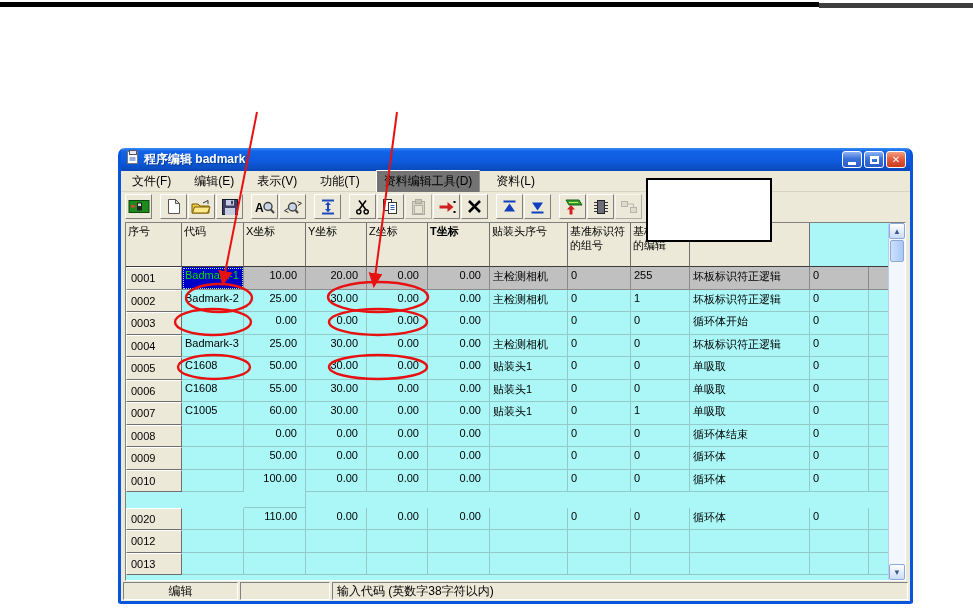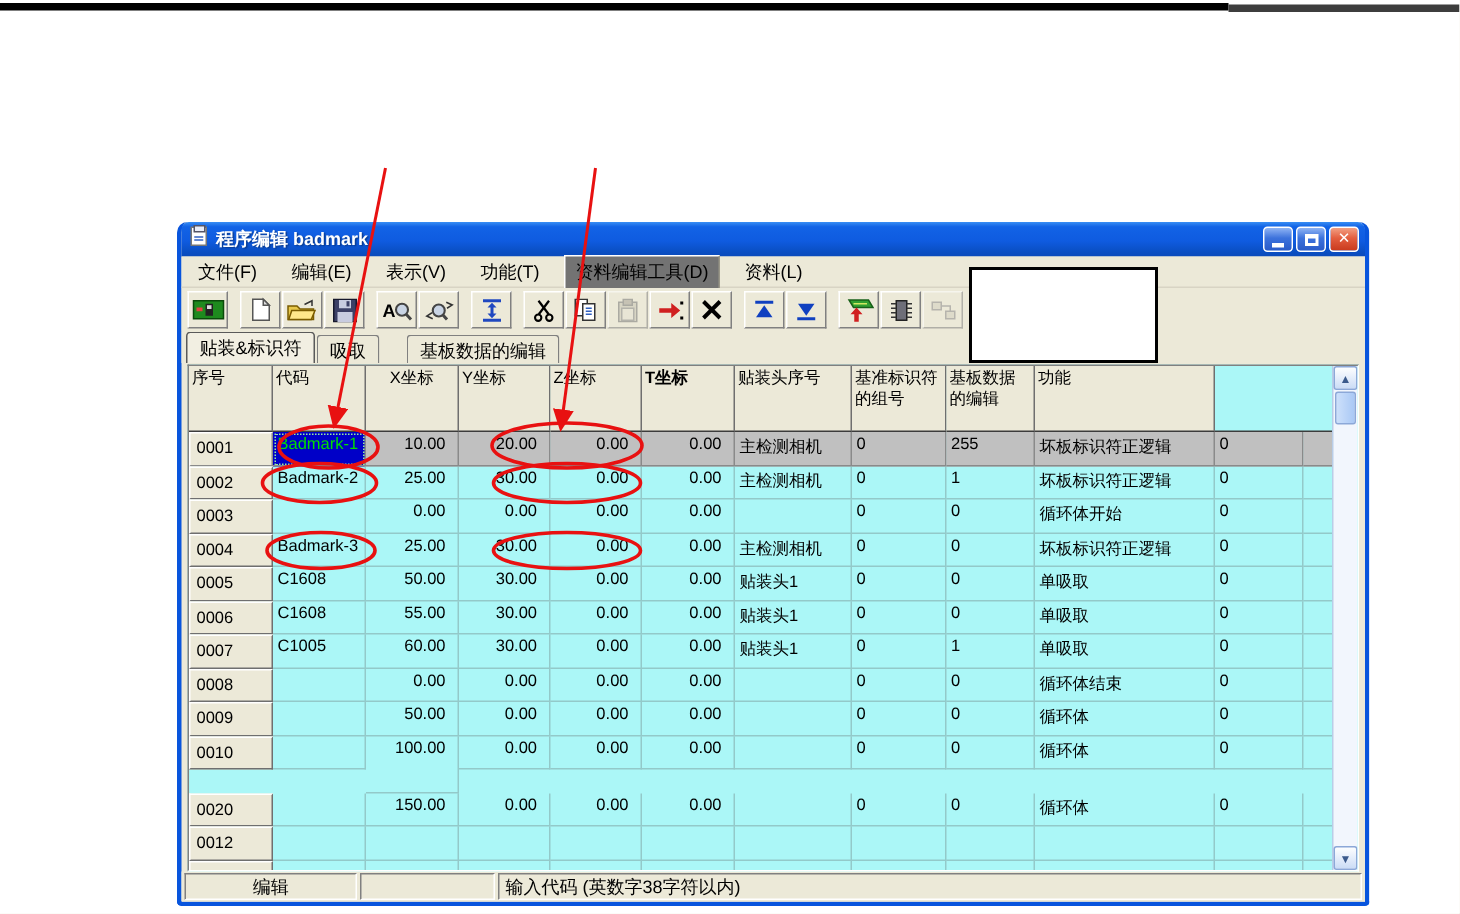--- a/index.html
+++ b/index.html
@@ -317,32 +317,27 @@
           </span>
         </button>
         <button class="tbtn">
           <span>
             <svg width="20" height="14">
               <path d="M2 5 h9 v-3.5 l6.5 5.5 -6.5 5.5 v-3.5 h-9 z" fill="#D02020" stroke="#801010"></path>
             </svg>
           </span>
         </button>
       </div>
-    <div class="tabbar">
-        <span class="tab active">贴装&amp;标识符</span>
-        <span class="tab">吸取</span>
-        <span class="tab spaced">基板数据的编辑</span>
-      </div>
 
     <div class="tablewrap">
       <div class="grid">
           <div class="grow hrow">
             <div class="cell" style="width: 56px; flex-basis: 56px; height: 44px;">序号</div>
             <div class="cell" style="width: 62px; flex-basis: 62px; height: 44px;">代码</div>
-            <div class="cell" style="width: 62px; flex-basis: 62px; height: 44px; text-align: center;">X坐标</div>
+            <div class="cell" style="width: 62px; flex-basis: 62px; height: 44px;">X坐标</div>
             <div class="cell" style="width: 61px; flex-basis: 61px; height: 44px;">Y坐标</div>
             <div class="cell" style="width: 61px; flex-basis: 61px; height: 44px;">Z坐标</div>
             <div class="cell" style="width: 62px; flex-basis: 62px; height: 44px; font-weight: bold;">T坐标</div>
             <div class="cell" style="width: 78px; flex-basis: 78px; height: 44px;">贴装头序号</div>
             <div class="cell" style="width: 63px; flex-basis: 63px; height: 44px;">基准标识符的组号</div>
             <div class="cell" style="width: 59px; flex-basis: 59px; height: 44px;">基板数据的编辑</div>
             <div class="cell" style="width: 120px; flex-basis: 120px; height: 44px;">功能</div>
             <div class="cell fillerhead" style="flex: 1 1 auto; height: 44px;"></div>
           </div>
           <div class="grow drow selected">
@@ -481,21 +476,21 @@
             <div class="cell " style="width: 78px; flex-basis: 78px; height: 22.5px;"></div>
             <div class="cell " style="width: 63px; flex-basis: 63px; height: 22.5px;">0</div>
             <div class="cell " style="width: 59px; flex-basis: 59px; height: 22.5px;">0</div>
             <div class="cell " style="width: 120px; flex-basis: 120px; height: 22.5px;">循环体</div>
             <div class="cell " style="width: 59px; flex-basis: 59px; height: 22.5px;">0</div>
             <div class="cell filler" style="flex: 1 1 auto; height: 22.5px;"></div>
           </div>
           <div class="grow drow">
             <div class="cell rowhead" style="width: 56px; flex-basis: 56px; height: 22.5px;">0020</div>
             <div class="cell " style="width: 62px; flex-basis: 62px; height: 22.5px;"></div>
-            <div class="cell num" style="width: 62px; flex-basis: 62px; height: 22.5px;">150.00</div>
+            <div class="cell num" style="width: 62px; flex-basis: 62px; height: 22.5px;">110.00</div>
             <div class="cell num" style="width: 61px; flex-basis: 61px; height: 22.5px;">0.00</div>
             <div class="cell num" style="width: 61px; flex-basis: 61px; height: 22.5px;">0.00</div>
             <div class="cell num" style="width: 62px; flex-basis: 62px; height: 22.5px;">0.00</div>
             <div class="cell " style="width: 78px; flex-basis: 78px; height: 22.5px;"></div>
             <div class="cell " style="width: 63px; flex-basis: 63px; height: 22.5px;">0</div>
             <div class="cell " style="width: 59px; flex-basis: 59px; height: 22.5px;">0</div>
             <div class="cell " style="width: 120px; flex-basis: 120px; height: 22.5px;">循环体</div>
             <div class="cell " style="width: 59px; flex-basis: 59px; height: 22.5px;">0</div>
             <div class="cell filler" style="flex: 1 1 auto; height: 22.5px;"></div>
           </div>

